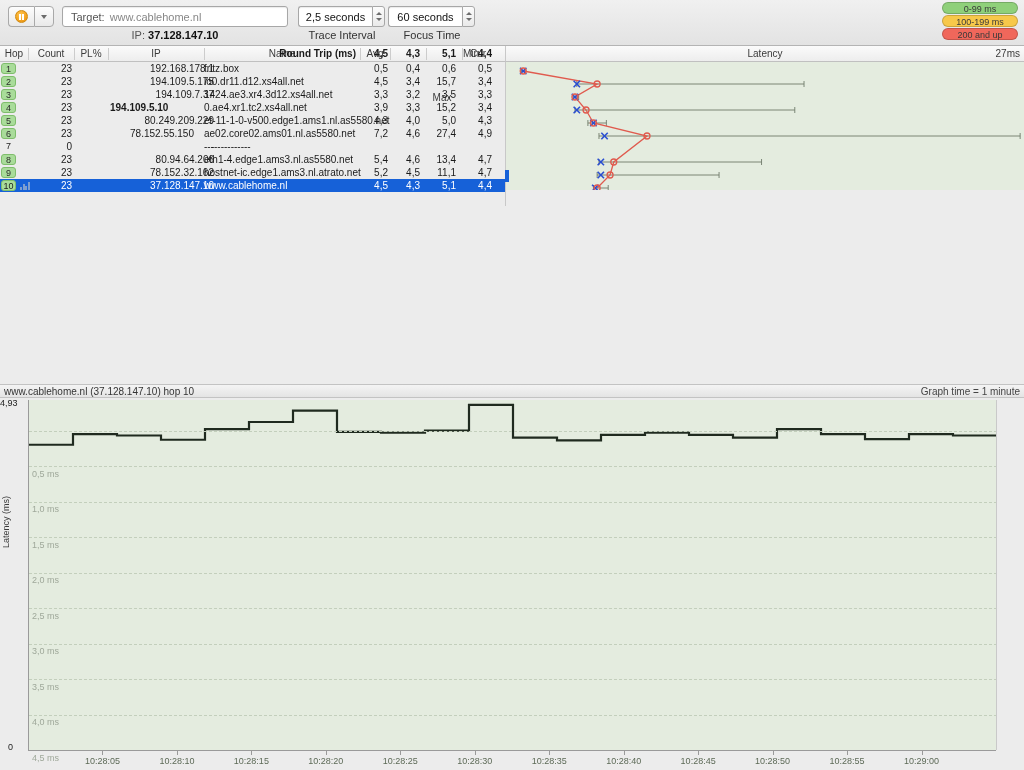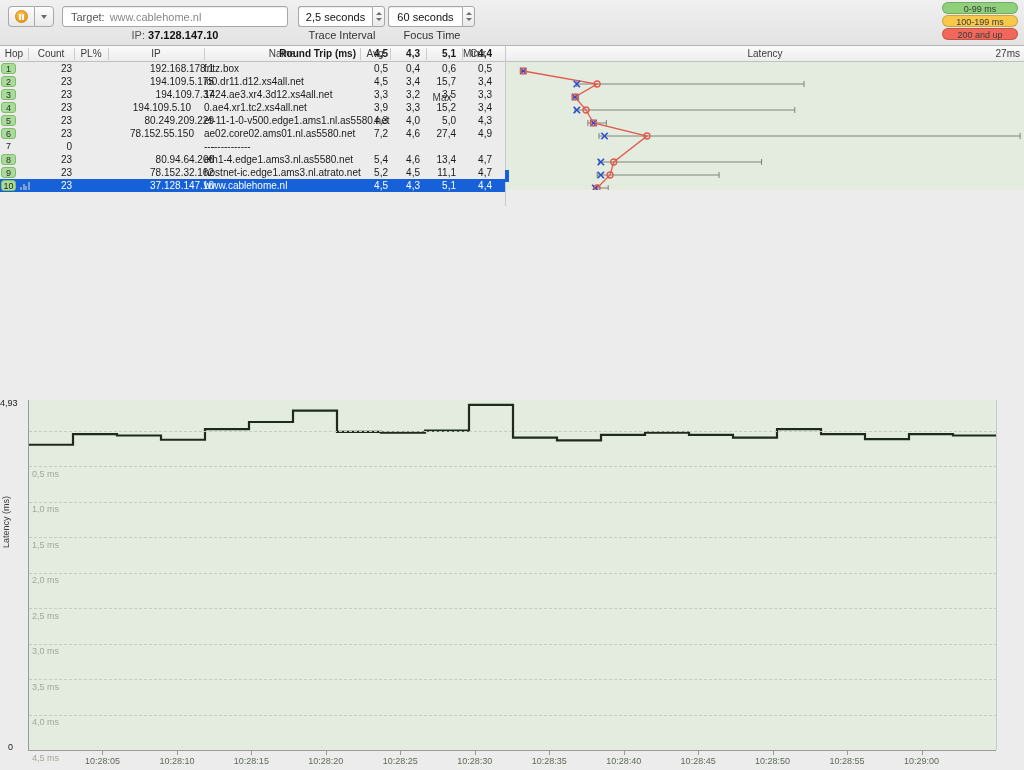--- a/index.html
+++ b/index.html
@@ -279,21 +279,21 @@
           <div class="c c-left" style="left: 204px; width: 210px; text-align: left;">1424.ae3.xr4.3d12.xs4all.net</div>
           <div class="c c-right" style="left: 360px; width: 28px; text-align: right;">3,3</div>
           <div class="c c-right" style="left: 392px; width: 28px; text-align: right;">3,2</div>
           <div class="c c-right" style="left: 428px; width: 28px; text-align: right;">3,5</div>
           <div class="c c-right" style="left: 464px; width: 28px; text-align: right;">3,3</div>
         </div>
         <div class="trow">
           <div class="hopbadge ok">4</div>
           <div class="c c-right" style="left: 30px; width: 42px; text-align: right;">23</div>
           <div class="c c-right" style="left: 76px; width: 30px; text-align: right;"></div>
-          <div class="c c-right" style="left: 110px; width: 104px; text-align: center;">194.109.5.10</div>
+          <div class="c c-right" style="left: 110px; width: 104px; text-align: left; font-weight: bold;">194.109.5.10</div>
           <div class="c c-left" style="left: 204px; width: 210px; text-align: left;">0.ae4.xr1.tc2.xs4all.net</div>
           <div class="c c-right" style="left: 360px; width: 28px; text-align: right;">3,9</div>
           <div class="c c-right" style="left: 392px; width: 28px; text-align: right;">3,3</div>
           <div class="c c-right" style="left: 428px; width: 28px; text-align: right;">15,2</div>
           <div class="c c-right" style="left: 464px; width: 28px; text-align: right;">3,4</div>
         </div>
         <div class="trow">
           <div class="hopbadge ok">5</div>
           <div class="c c-right" style="left: 30px; width: 42px; text-align: right;">23</div>
           <div class="c c-right" style="left: 76px; width: 30px; text-align: right;"></div>
@@ -454,20 +454,24 @@
               <line x1="92.48" y1="122.8" x2="86.08" y2="129.2"></line>
             </g>
             <circle cx="91.12727272727273" cy="126" r="3" fill="none" stroke="#e05a4e" stroke-width="1.3"></circle>
           </svg>
       </div>
       <div class="latfoot"></div>
       <div class="selmark"></div>
     </div>
   </div>
 
+  <div class="graph-head">
+    <span class="gh-left">www.cablehome.nl (37.128.147.10) hop 10</span>
+    <span class="gh-right">Graph time = 1 minute</span>
+  </div>
 
   <div class="graph-wrap">
     <div class="ytop">4,93</div>
     <div class="rtop">30</div>
     <div class="yaxis-title">Latency (ms)</div>
     <div class="yaxis-title2">Packet Loss %</div>
     <div class="ybot">0</div>
 
     <div class="plotbox">
       <div id="grid">

